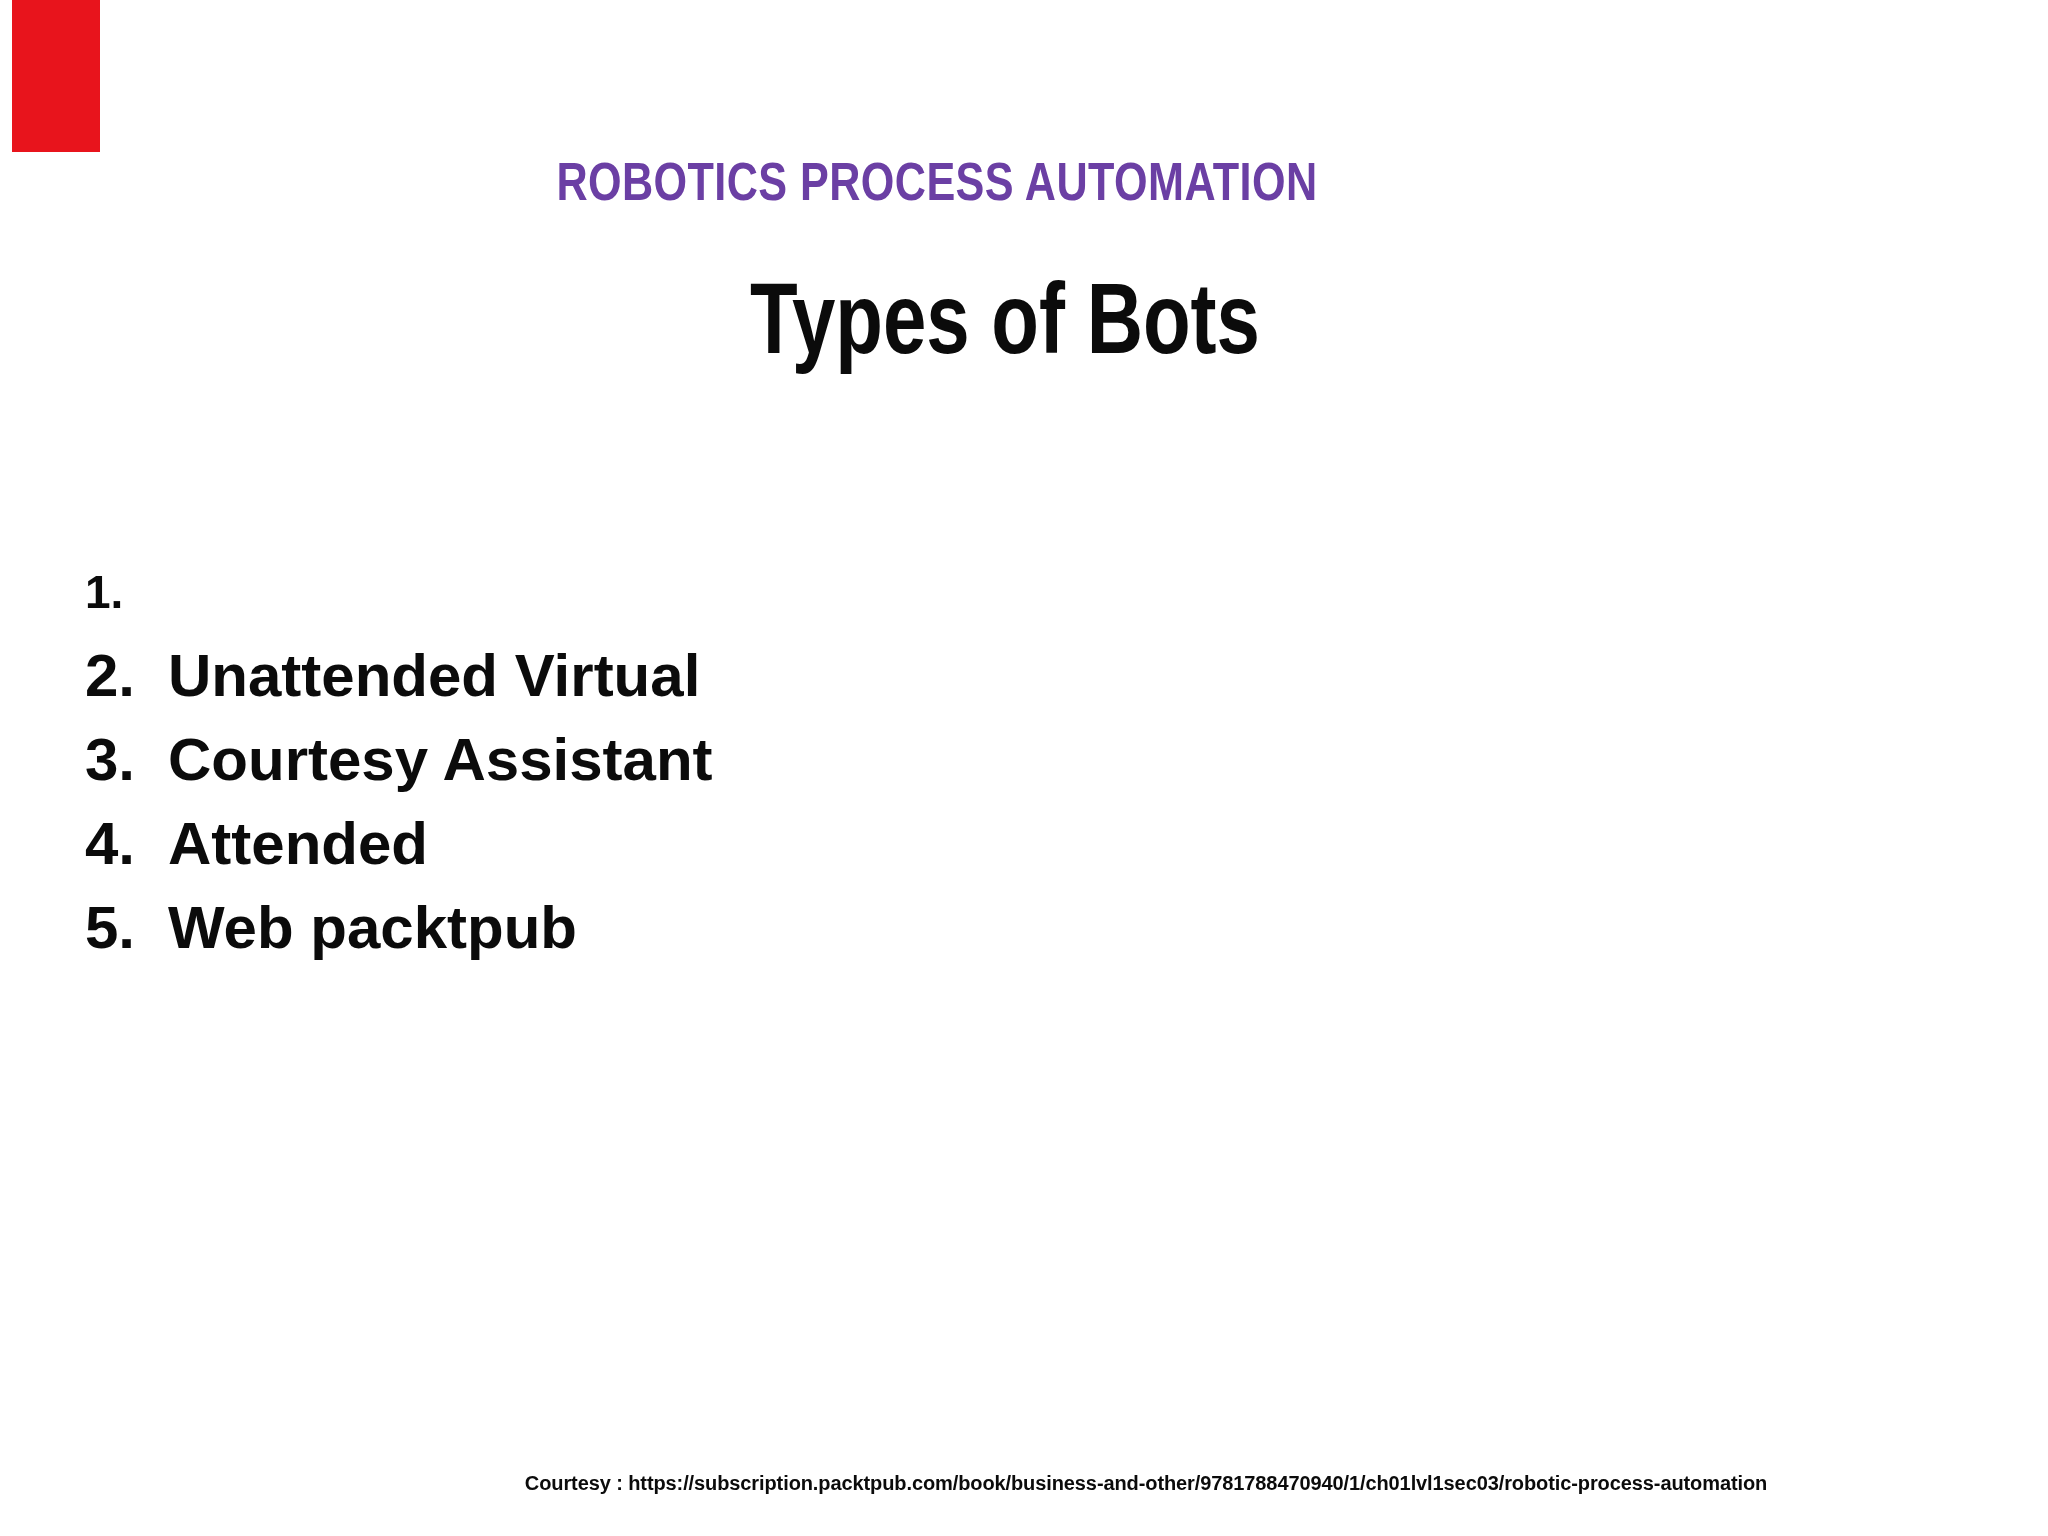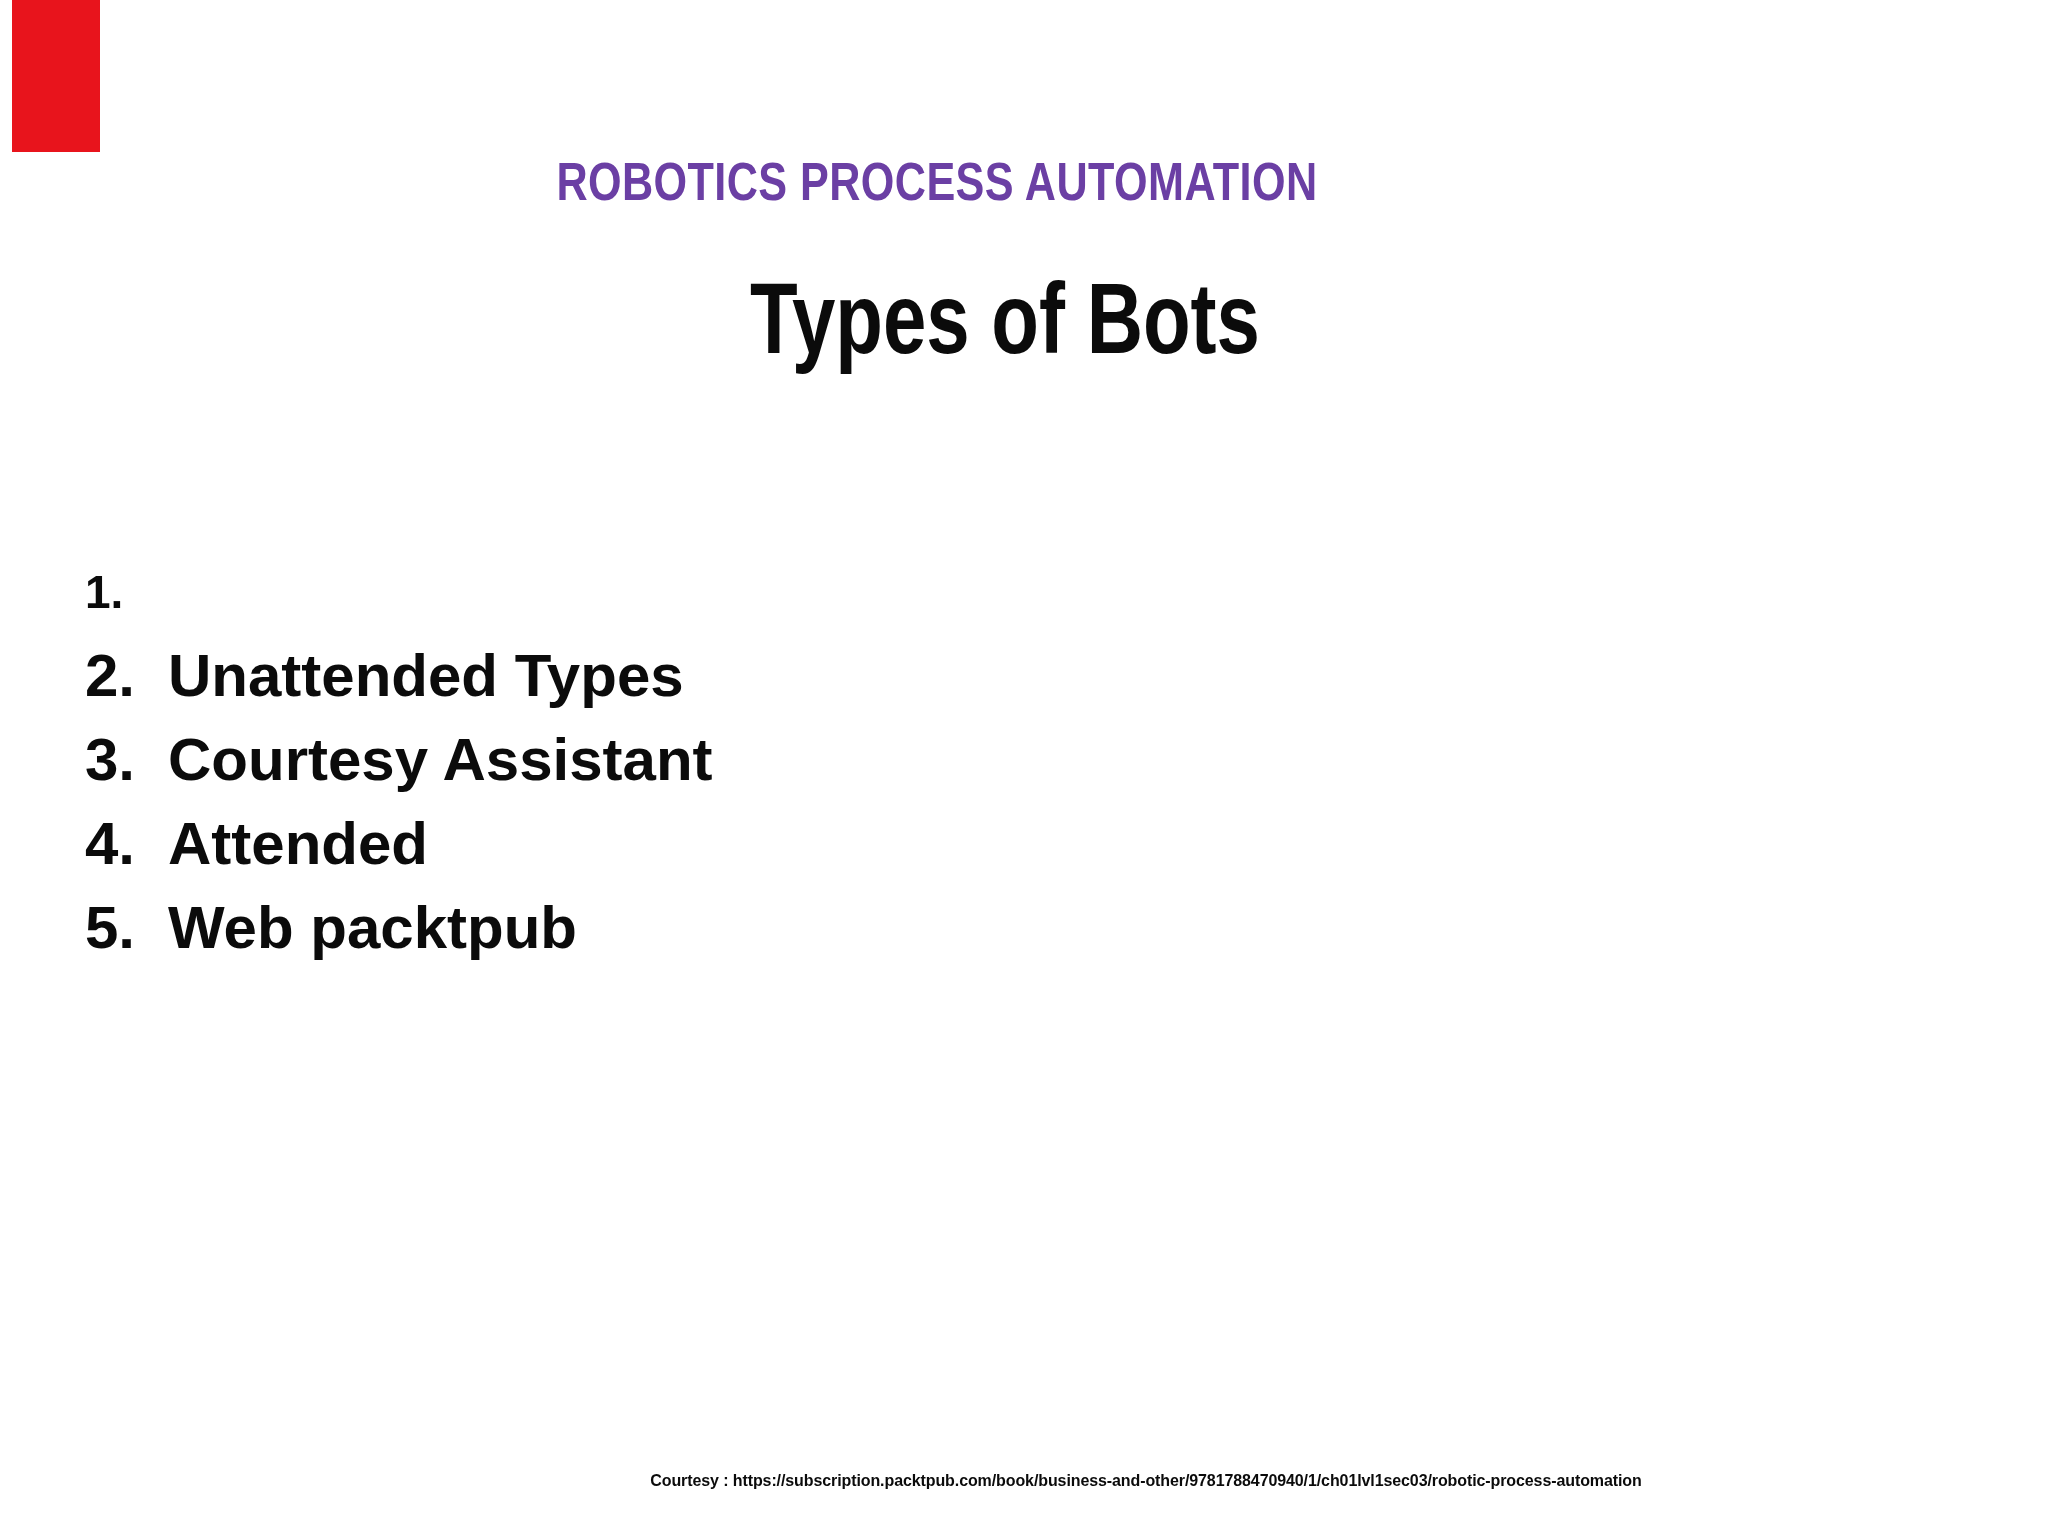--- a/index.html
+++ b/index.html
@@ -68,21 +68,21 @@
   .bot-list .row.first .num {
     font-size: 46px;
     width: 68px;
     flex: 0 0 68px;
   }
   .footer {
     position: absolute;
     left: 1146px;
     top: 1472px;
     white-space: nowrap;
-    font-size: 16px;
+    font-size: 20px;
     font-weight: bold;
     letter-spacing: -0.1px;
     color: var(--ink, #0b0b0b);
     transform: translateX(-50%);
   }
 </style>
 </head>
 <body>
 
 <div id="canvas" style="--bg: #ffffff; --purple: #6b3fa4; --ink: #0b0b0b; --accent: #e8141c;">
@@ -92,21 +92,21 @@
   <div class="kicker">ROBOTICS PROCESS AUTOMATION</div>
 
   <div class="slide-title">Types of Bots</div>
 
   <div class="bot-list">
     <div class="row first">
       <span class="num">1.</span>
     </div>
     <div class="row">
       <span class="num">2.</span>
-      <span class="label">Unattended Types</span>
+      <span class="label">Unattended Virtual</span>
     </div>
     <div class="row">
       <span class="num">3.</span>
       <span class="label">Courtesy Assistant</span>
     </div>
     <div class="row">
       <span class="num">4.</span>
       <span class="label">Attended</span>
     </div>
     <div class="row">

